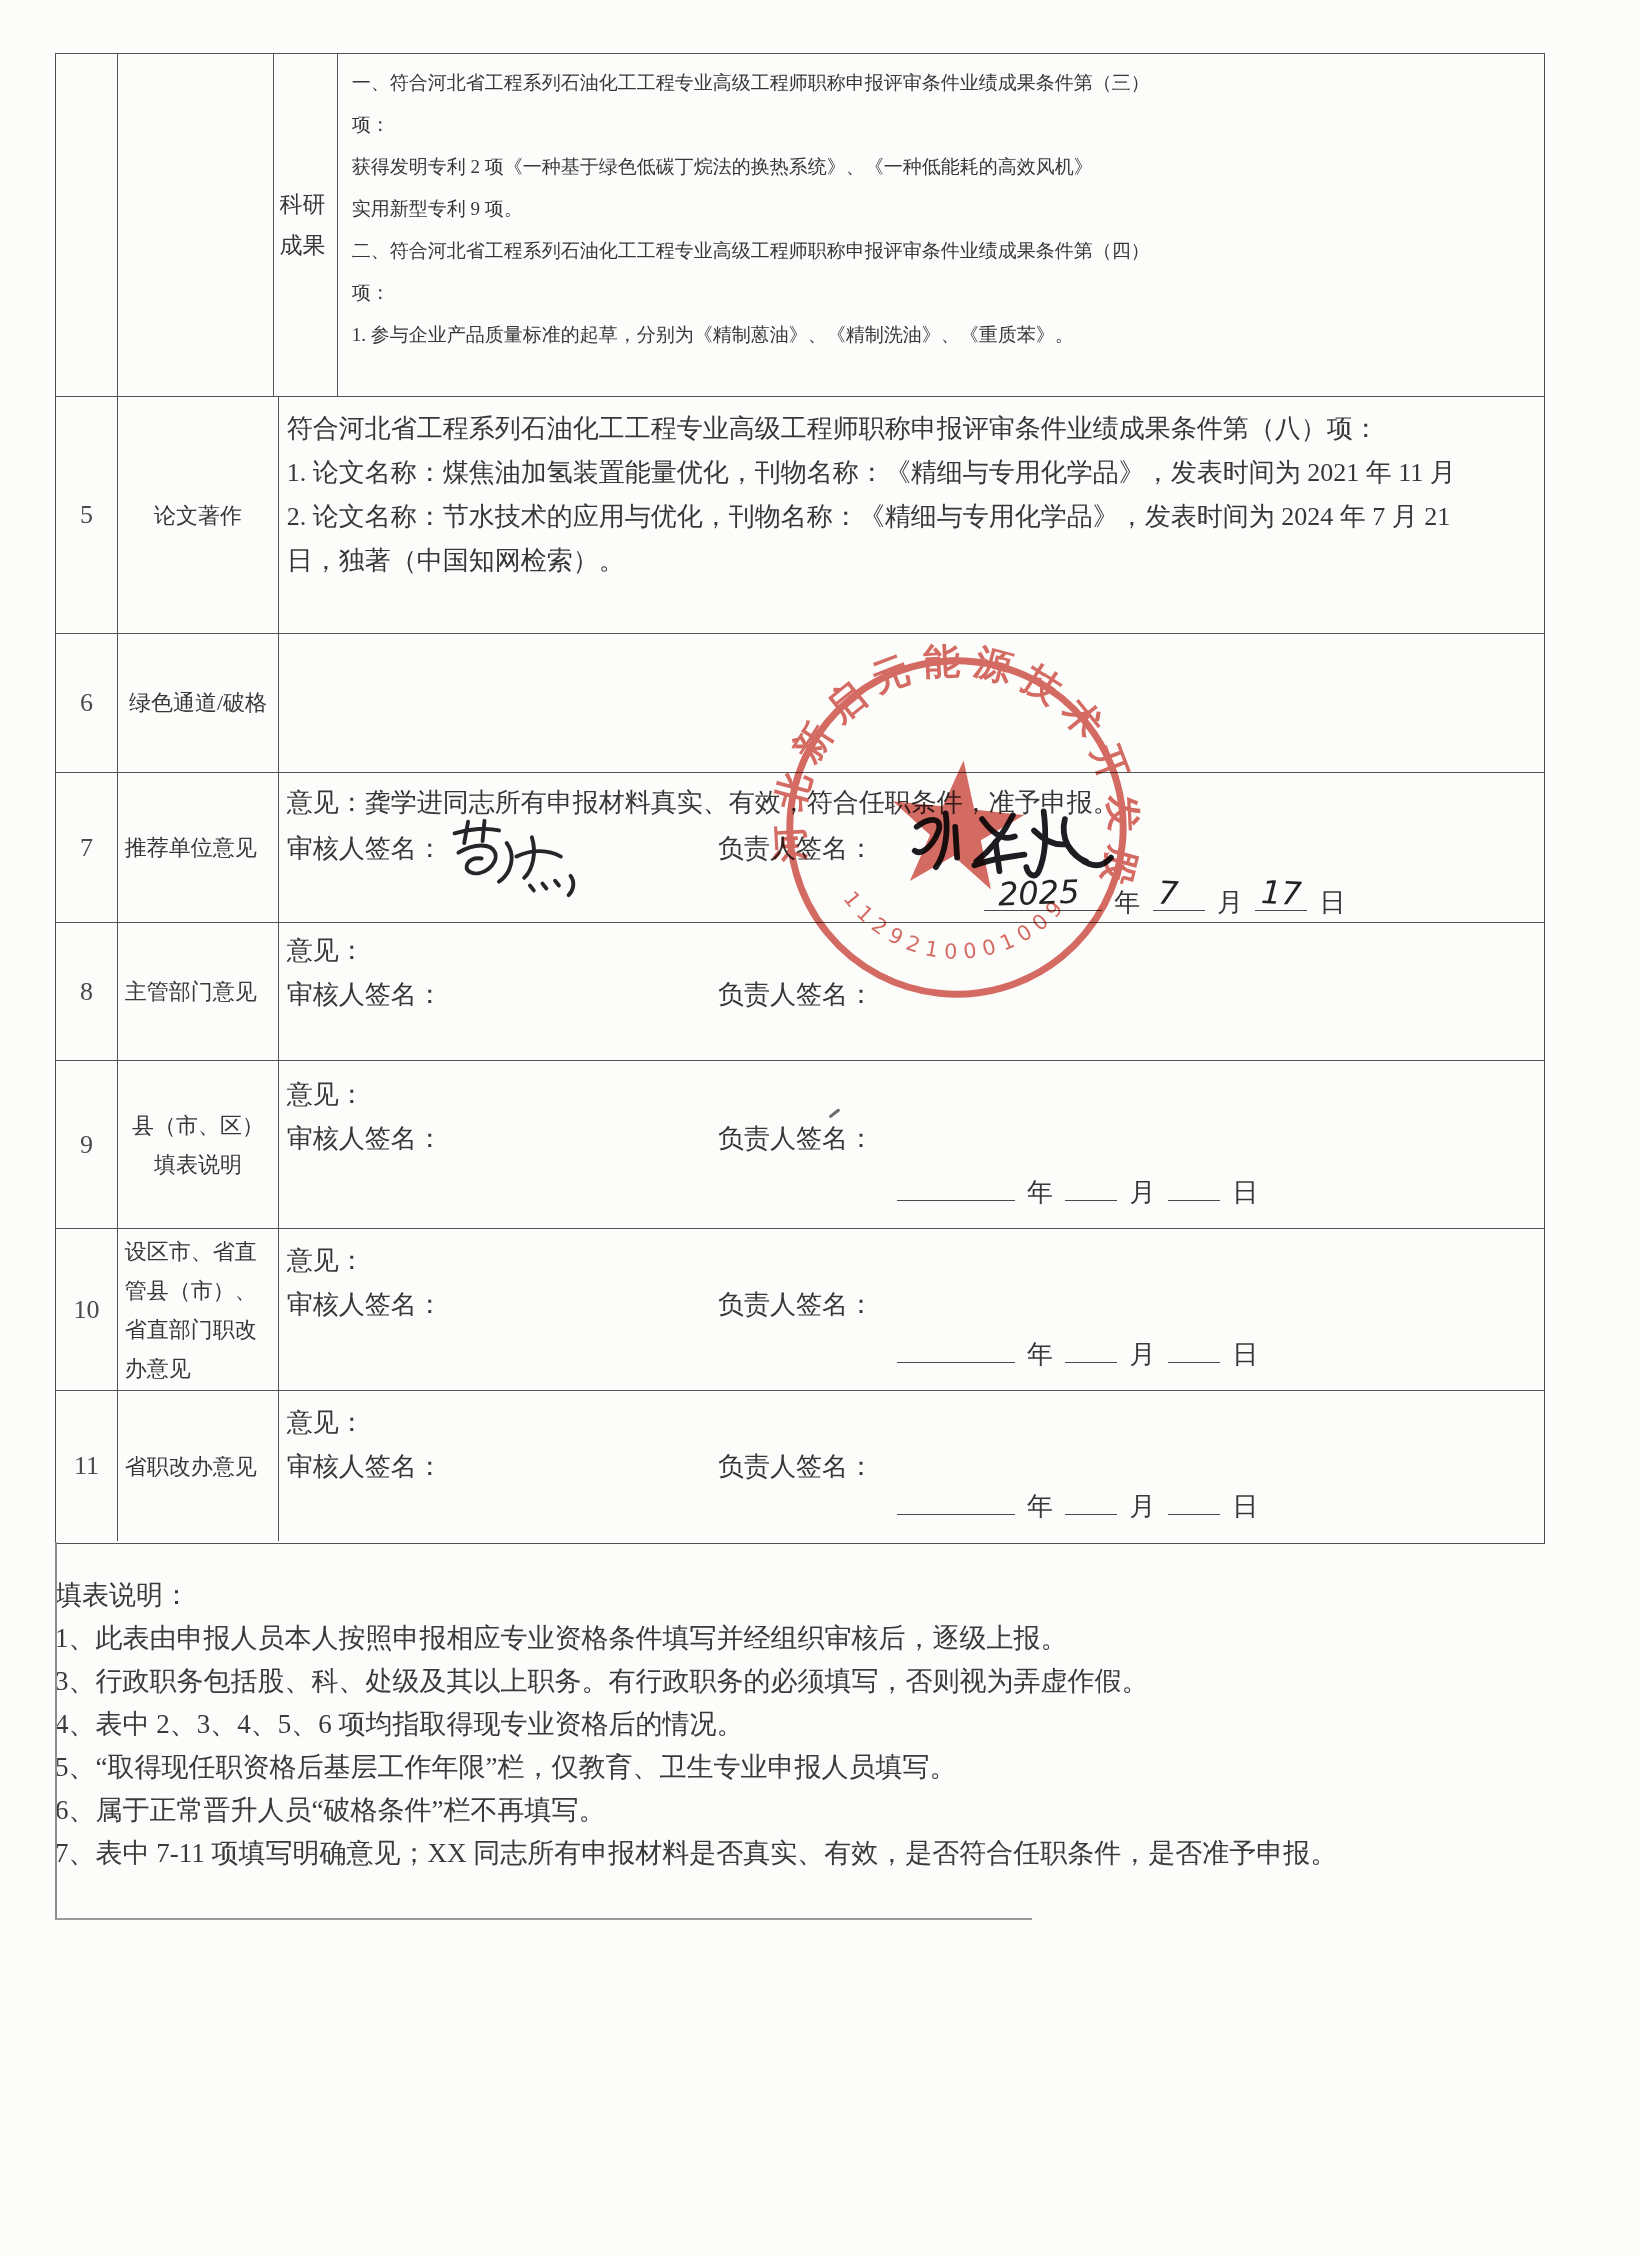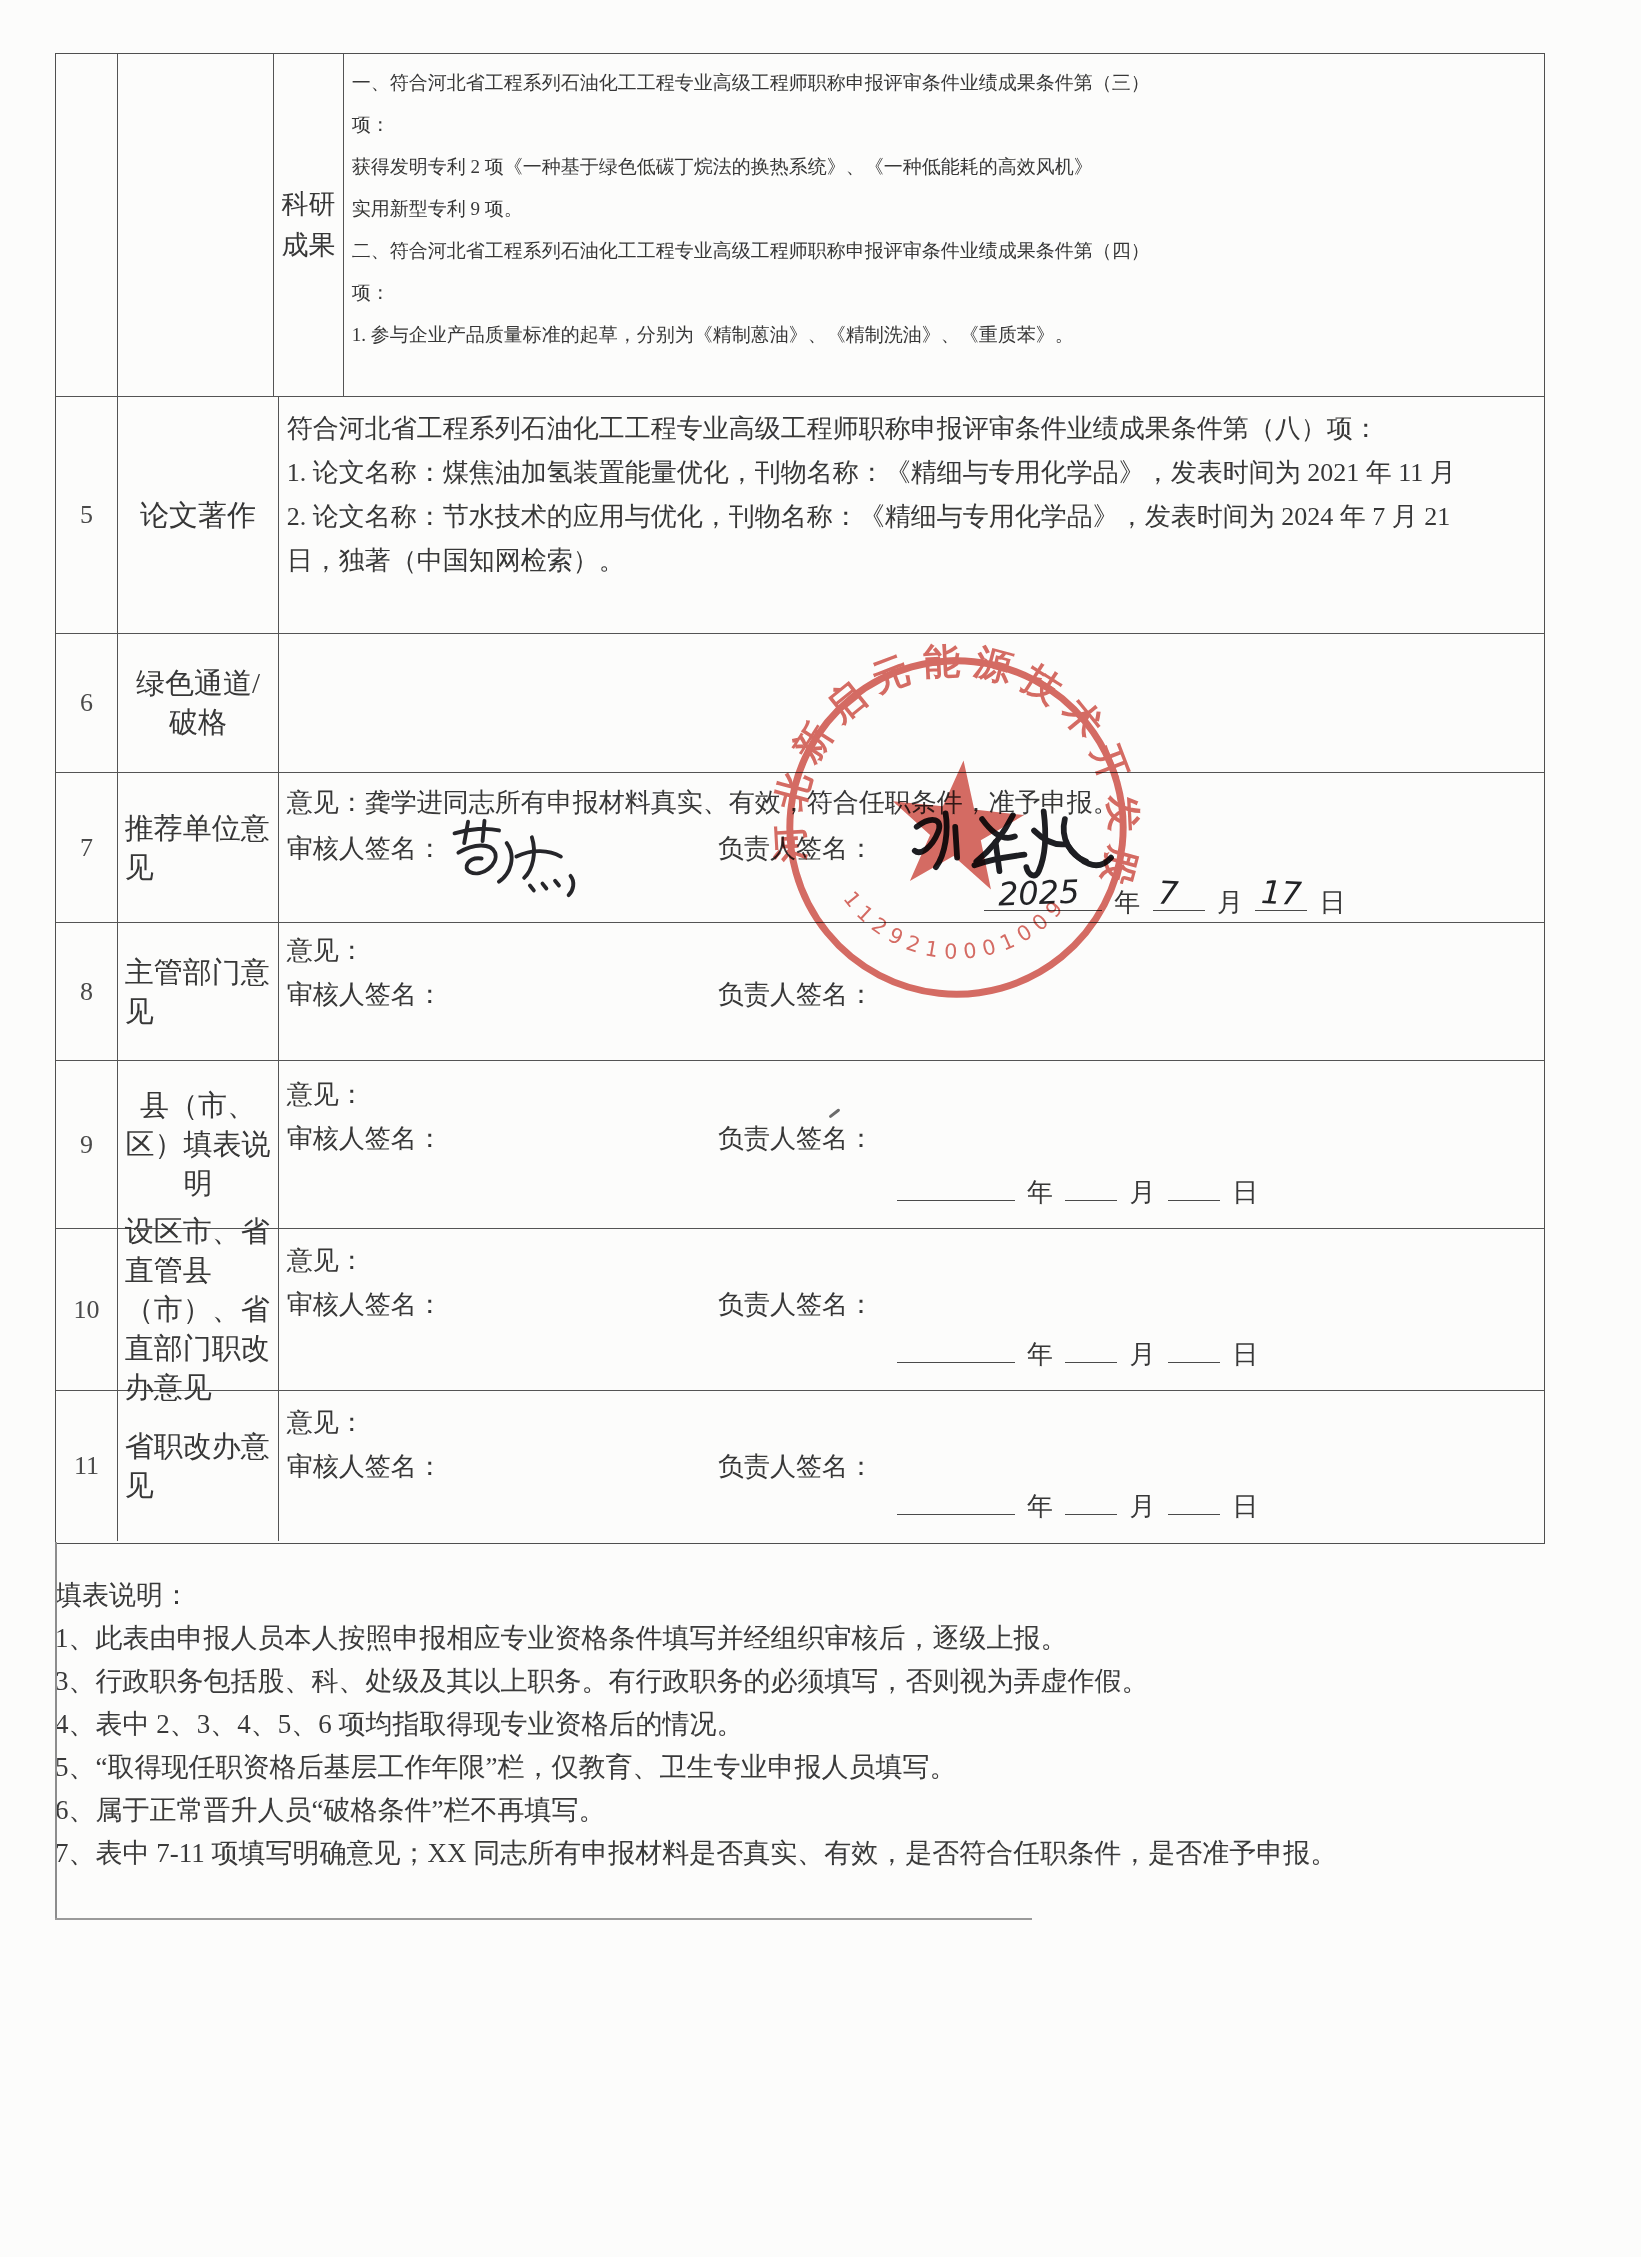--- a/index.html
+++ b/index.html
@@ -6,26 +6,26 @@
   .page{
     position:relative;width:1641px;height:2257px;background:#fcfcfb;
     font-family:"Liberation Serif","DejaVu Serif",serif;color:#373737;
     overflow:hidden;margin:0 auto;
   }
   .table{position:absolute;left:55px;top:53px;width:1488px;height:1489px;border:1.9px solid #4f4f4f;}
   .row{position:absolute;left:0;width:100%;border-bottom:1.9px solid #545454;box-sizing:border-box;}
   .row.last{border-bottom:none;}
   .cell{position:absolute;top:0;bottom:0;box-sizing:border-box;}
   .cell-num{left:0;width:62px;border-right:1.9px solid #545454;display:flex;align-items:center;justify-content:center;font-size:26px;color:#4a4a4a;}
-  .cell-label{left:62px;width:161px;border-right:1.9px solid #545454;display:flex;align-items:center;font-size:29px;line-height:39px;padding:0 6.8px;}
+  .cell-label{left:62px;width:161px;border-right:1.9px solid #545454;display:flex;align-items:center;font-size:22px;line-height:39px;padding:0 6.8px;}
   .cell-label.center{justify-content:center;text-align:center;}
   .cell-content{left:223px;right:0;font-size:26px;line-height:44px;}
   
   .r4-label{left:62px;width:156px;border-right:1.9px solid #545454;}
-  .r4-sublabel{left:218px;width:70px;border-right:1.9px solid #545454;display:flex;align-items:center;justify-content:center;text-align:center;font-size:27px;line-height:41px;padding:0 5.8px;box-sizing:border-box;}
+  .r4-sublabel{left:212px;width:70px;border-right:1.9px solid #545454;display:flex;align-items:center;justify-content:center;text-align:center;font-size:23px;line-height:41px;padding:0 5.8px;box-sizing:border-box;}
   .r4-content{left:288px;right:0;font-size:19px;line-height:42px;padding:7.7px 5.8px 0 7.7px;}
   .textlines div{white-space:nowrap;}
   .pad-content{padding:9.7px 7.7px 0 7.7px;}
   .op-line{position:absolute;left:7.7px;white-space:nowrap;}
   .resp-label{position:absolute;left:439px;white-space:nowrap;}
   .date-line{position:absolute;white-space:nowrap;font-size:26px;}
   .blank{display:inline-block;border-bottom:1.9px solid #4a4a4a;vertical-align:baseline;position:relative;}
   .by{width:118px;} .bm{width:52px;} .bd{width:52px;}
   .unit{margin:0 5.8px;}
   .hw{font-family:"DejaVu Sans",sans-serif;font-style:italic;font-size:32px;color:#222326;display:inline-block;transform:rotate(-2deg);position:absolute;left:13.5px;top:-39px;}

